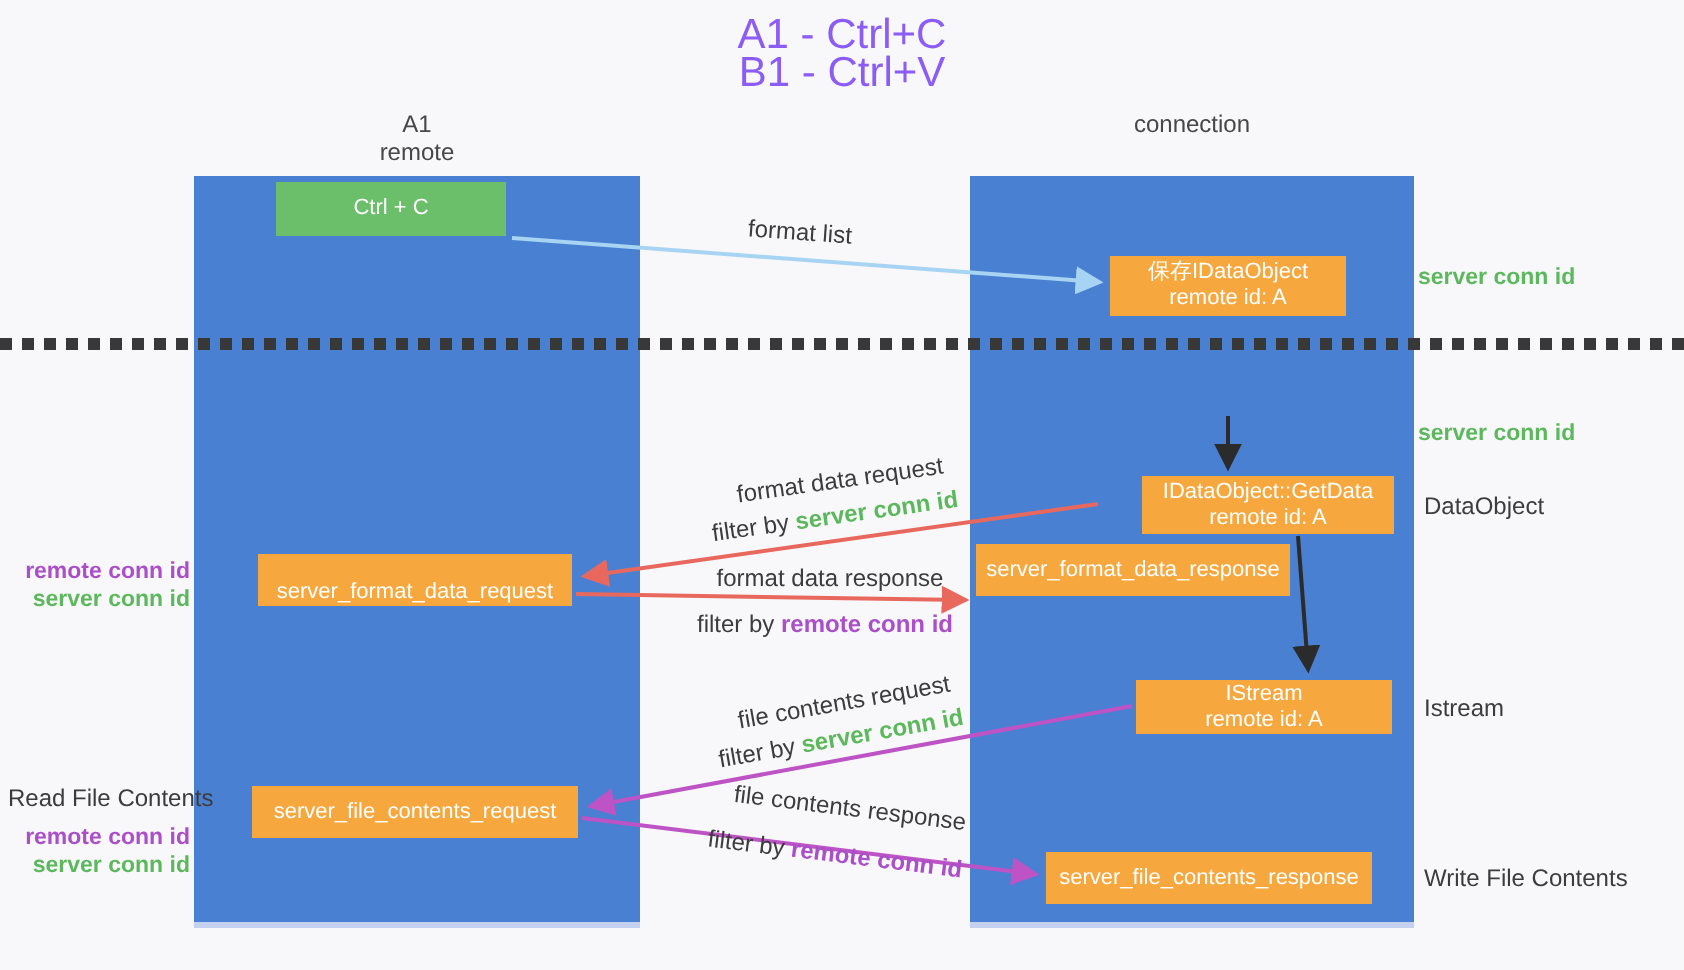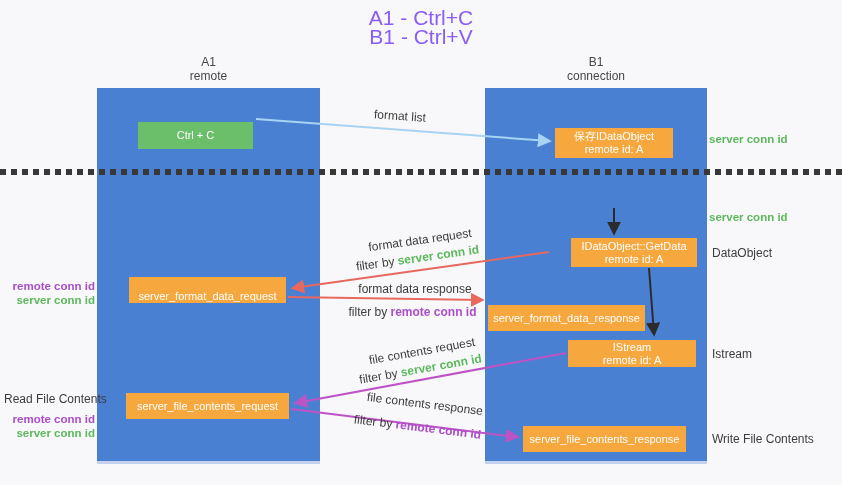--- a/index.html
+++ b/index.html
@@ -19,26 +19,26 @@
   .lane{position:absolute;top:88px;height:373px;background:var(--blue);box-shadow:0 3px 0 #c5d2ef;}
   .lane.a{left:97px;width:223px;}
   .lane.b{left:485px;width:222px;}
   .divider{position:absolute;top:169px;left:0;width:842px;height:6px;
     background:repeating-linear-gradient(90deg,var(--divider) 0 6px,transparent 6px 11px);}
   svg.arrows{position:absolute;top:0;left:0;pointer-events:none;}
   .node{position:absolute;display:flex;flex-direction:column;align-items:center;justify-content:center;
     color:#fff;font-size:11px;line-height:13px;text-align:center;}
   .node.green{background:var(--green);}
   .node.orange{background:var(--orange);}
-  #ctrl-c{left:138px;top:122px;width:115px;height:27px;}
+  #ctrl-c{left:138px;top:91px;width:115px;height:27px;}
   #save-obj{left:555px;top:128px;width:118px;height:30px;}
   #ctrl-v{left:556px;top:180px;width:116px;height:26px;}
   #getdata{left:551px;top:238px;width:126px;height:29px;margin-left:20px;}
   #fmt-req{left:129px;top:277px;width:157px;height:26px;justify-content:flex-end;}
-  #fmt-resp{left:488px;top:305px;width:157px;height:26px;}
+  #fmt-resp{left:488px;top:272px;width:157px;height:26px;}
   #istream-node{left:568px;top:340px;width:128px;height:27px;}
   #file-req{left:126px;top:393px;width:163px;height:26px;}
   #file-resp{left:523px;top:426px;width:163px;height:26px;}
   .side{position:absolute;font-size:12px;color:var(--text_dark);white-space:nowrap;}
   .side.green-b{color:var(--text_green);font-weight:bold;font-size:11.5px;}
   #scid-top{left:709px;top:133px;}
   #scid-mid{left:709px;top:211px;}
   #lbl-dataobject{left:712px;top:246px;}
   #lbl-istream{left:712px;top:347px;}
   #lbl-write{left:712px;top:432px;}
@@ -68,21 +68,20 @@
   <div class="title">
     <div>A1 - Ctrl+C</div>
     <div>B1 - Ctrl+V</div>
   </div>
 
   <div class="lane-header a">
     <div>A1</div>
     <div>remote</div>
   </div>
   <div class="lane-header b">
-    <div>B1</div>
     <div>connection</div>
   </div>
 
   <div class="lane a"></div>
   <div class="lane b"></div>
 
   <div class="divider"></div>
 
   <svg class="arrows" width="842" height="485" viewBox="0 0 842 485">
     <defs>

